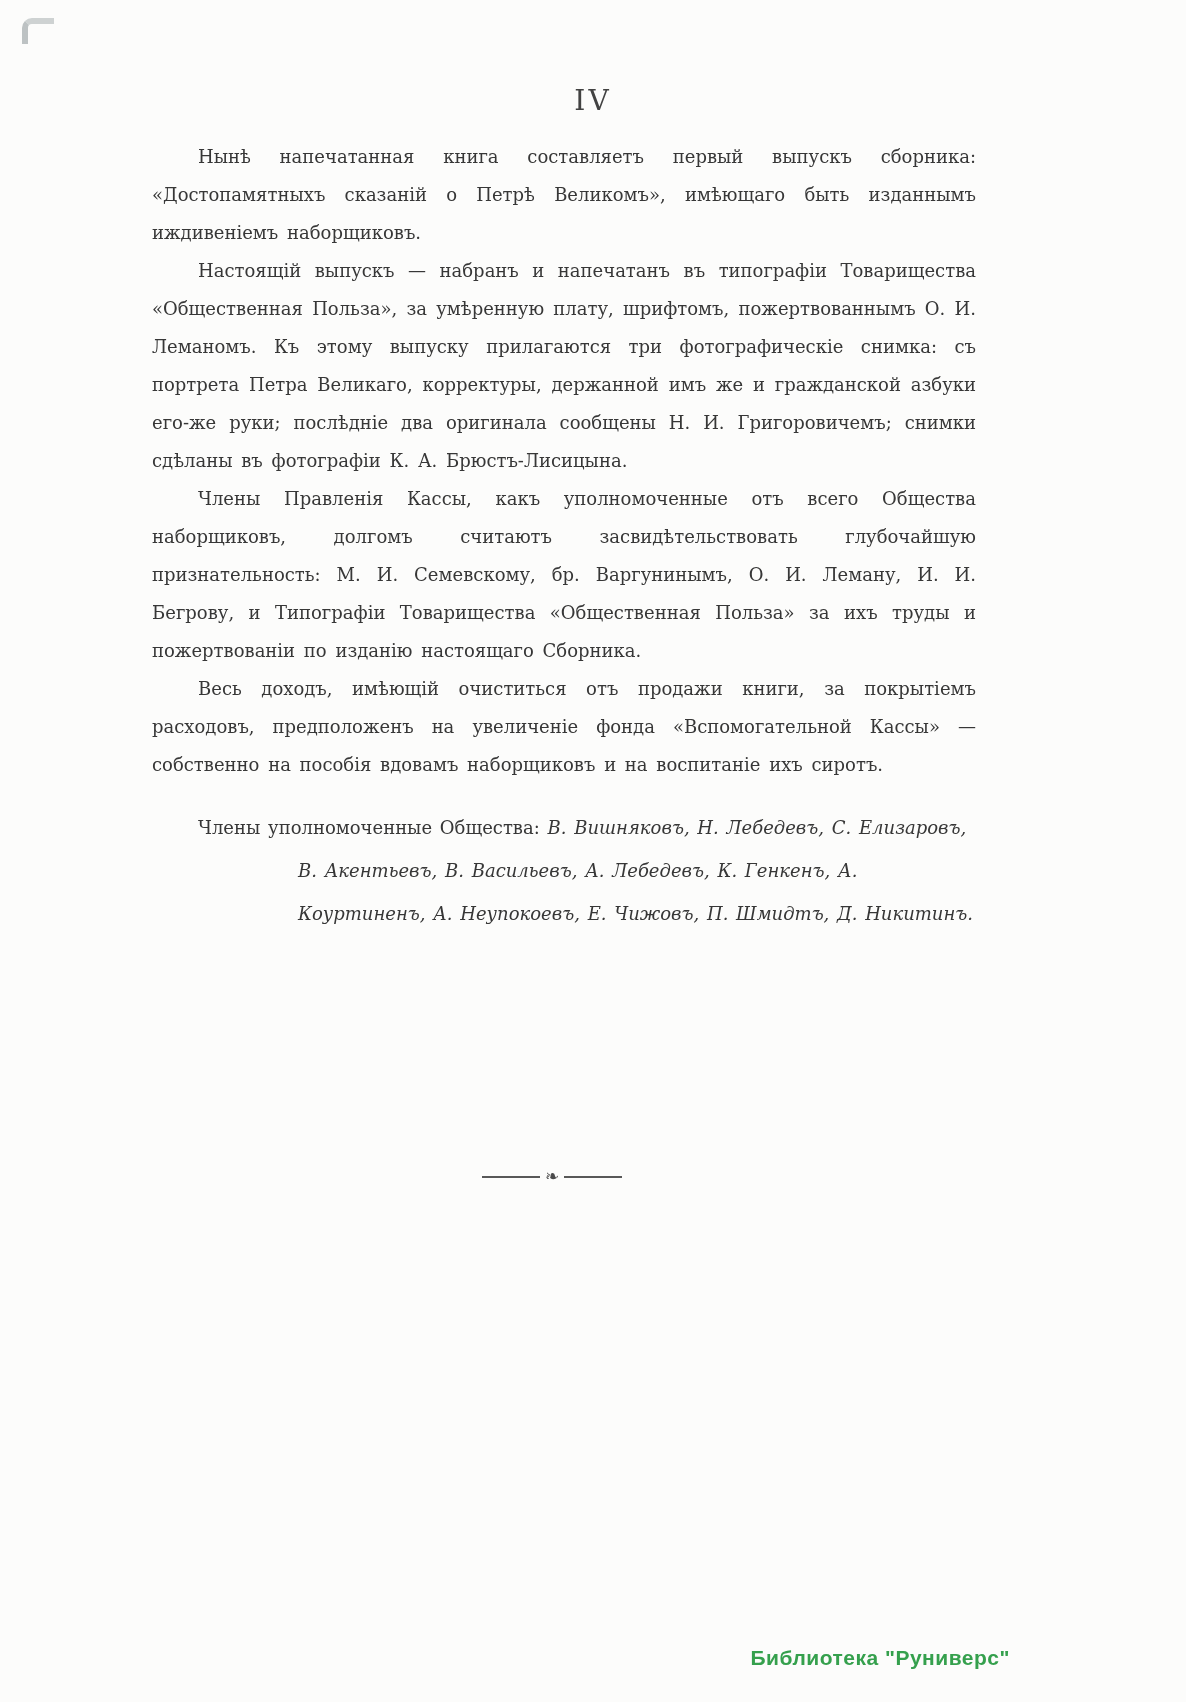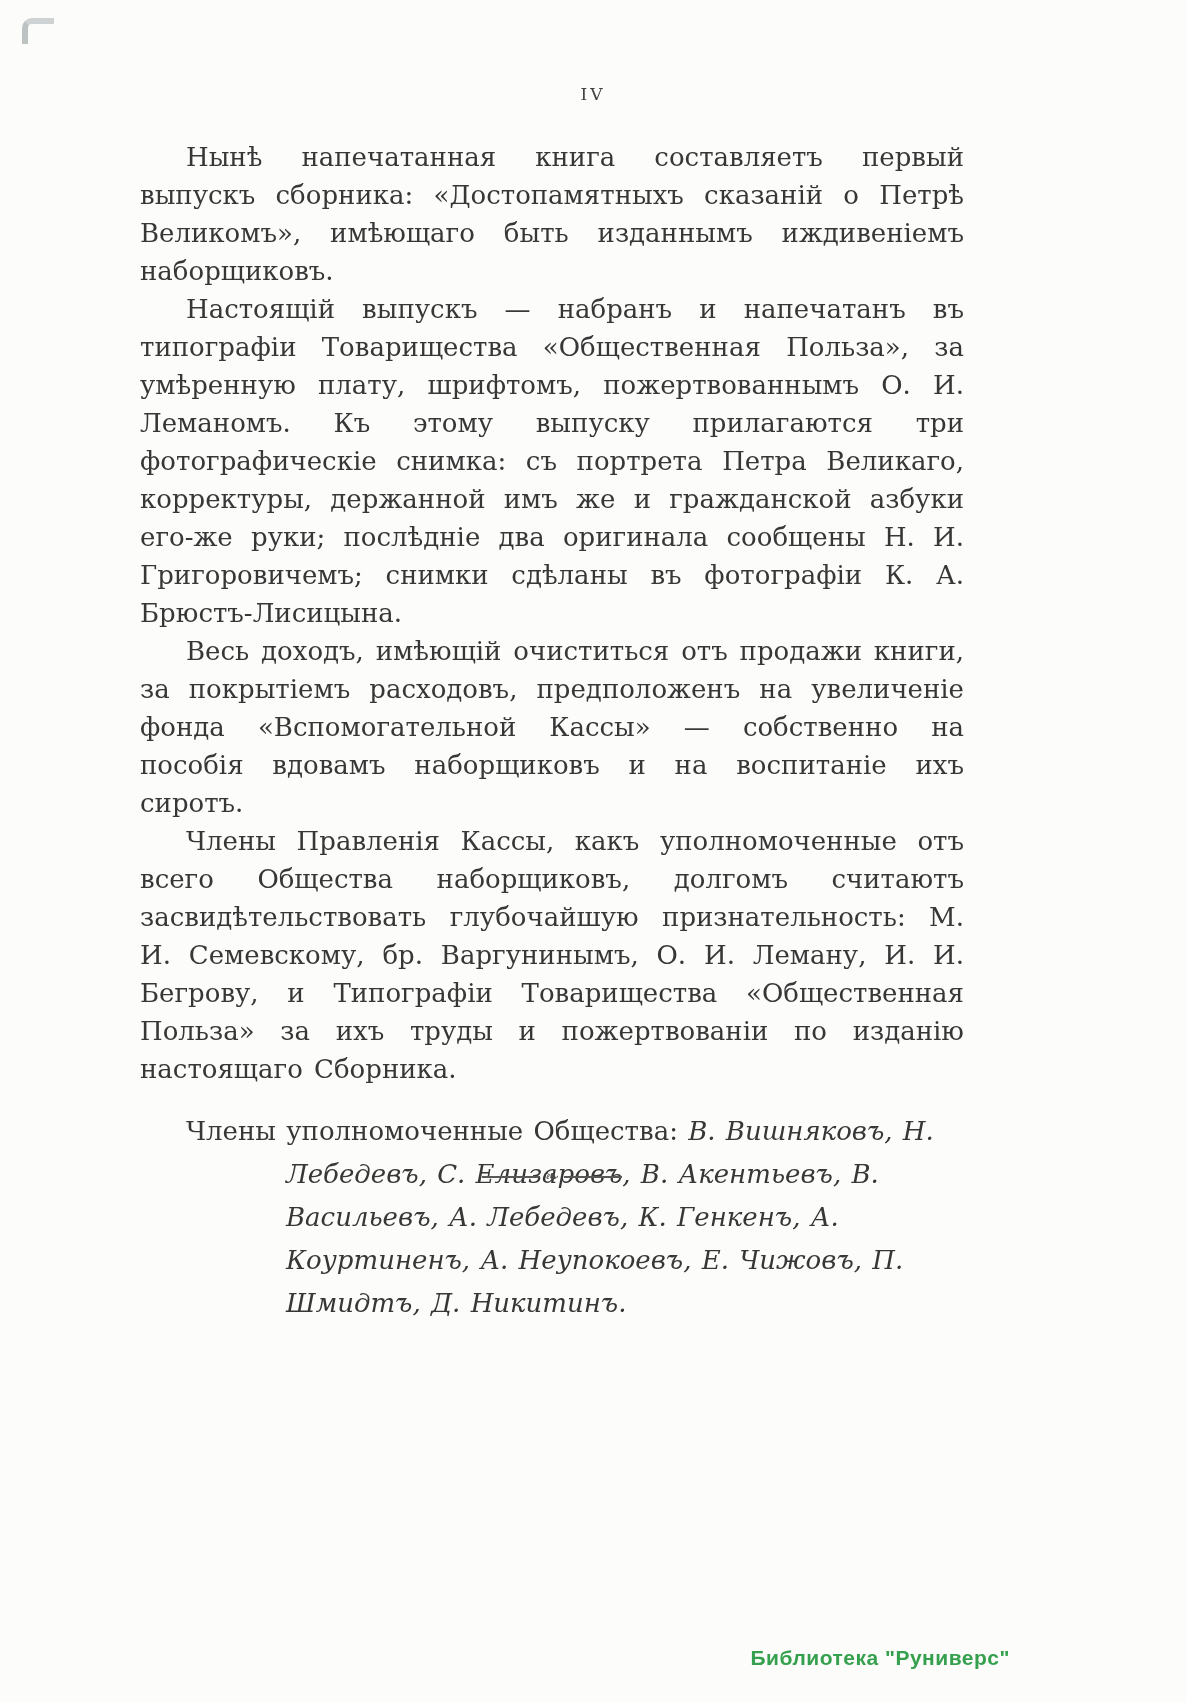--- a/index.html
+++ b/index.html
@@ -24,32 +24,32 @@
     border-top-left-radius: 10px;
     opacity: .85;
   }
 
   .page-number {
     position: absolute;
     top: 84px;
     left: 0;
     width: 100%;
     text-align: center;
-    font-size: 17px;
+    font-size: 28px;
     letter-spacing: 3px;
     font-variant: small-caps;
     color: #424242;
   }
 
   .text-block {
     position: absolute;
     top: 138px;
-    left: 140px;
+    left: 152px;
     width: 824px;
-    font-size: 26px;
+    font-size: 18px;
     line-height: 38px;
     text-align: justify;
     word-spacing: 3px;
   }
 
   .para {
     margin: 0;
     text-indent: 46px;
   }
 
@@ -102,22 +102,22 @@
 
 <div>
 
   <div class="scan-corner"></div>
 
   <div class="page-number">IV</div>
 
   <main class="text-block">
     <p class="para">Нынѣ напечатанная книга составляетъ первый выпускъ сборника: «Достопамятныхъ сказаній о Петрѣ Великомъ», имѣющаго быть изданнымъ иждивеніемъ наборщиковъ.</p>
     <p class="para">Настоящій выпускъ — набранъ и напечатанъ въ типографіи Товарищества «Общественная Польза», за умѣренную плату, шрифтомъ, пожертвованнымъ О. И. Леманомъ. Къ этому выпуску прилагаются три фотографическіе снимка: съ портрета Петра Великаго, корректуры, держанной имъ же и гражданской азбуки его-же руки; послѣдніе два оригинала сообщены Н. И. Григоровичемъ; снимки сдѣланы въ фотографіи К. А. Брюстъ-Лисицына.</p>
+    <p class="para">Члены Правленія Кассы, какъ уполномоченные отъ всего Общества наборщиковъ, долгомъ считаютъ засвидѣтельствовать глубочайшую признательность: М. И. Семевскому, бр. Варгунинымъ, О. И. Леману, И. И. Бегрову, и Типографіи Товарищества «Общественная Польза» за ихъ труды и пожертвованіи по изданію настоящаго Сборника.</p>
     <p class="para">Весь доходъ, имѣющій очиститься отъ продажи книги, за покрытіемъ расходовъ, предположенъ на увеличеніе фонда «Вспомогательной Кассы» — собственно на пособія вдовамъ наборщиковъ и на воспитаніе ихъ сиротъ.</p>
-    <p class="para">Члены Правленія Кассы, какъ уполномоченные отъ всего Общества наборщиковъ, долгомъ считаютъ засвидѣтельствовать глубочайшую признательность: М. И. Семевскому, бр. Варгунинымъ, О. И. Леману, И. И. Бегрову, и Типографіи Товарищества «Общественная Польза» за ихъ труды и пожертвованіи по изданію настоящаго Сборника.</p>
 
     <p class="signature">
       <span>Члены уполномоченные Общества:</span>
       <span class="names">В. Вишняковъ, Н. Лебедевъ, С. Елизаровъ, В. Акентьевъ, В. Васильевъ, А. Лебедевъ, К. Генкенъ, А. Коуртиненъ, А. Неупокоевъ, Е. Чижовъ, П. Шмидтъ, Д. Никитинъ.</span>
     </p>
   </main>
 
   <div class="divider">
     <span class="rule"></span>
     <span class="orn">❧</span>

